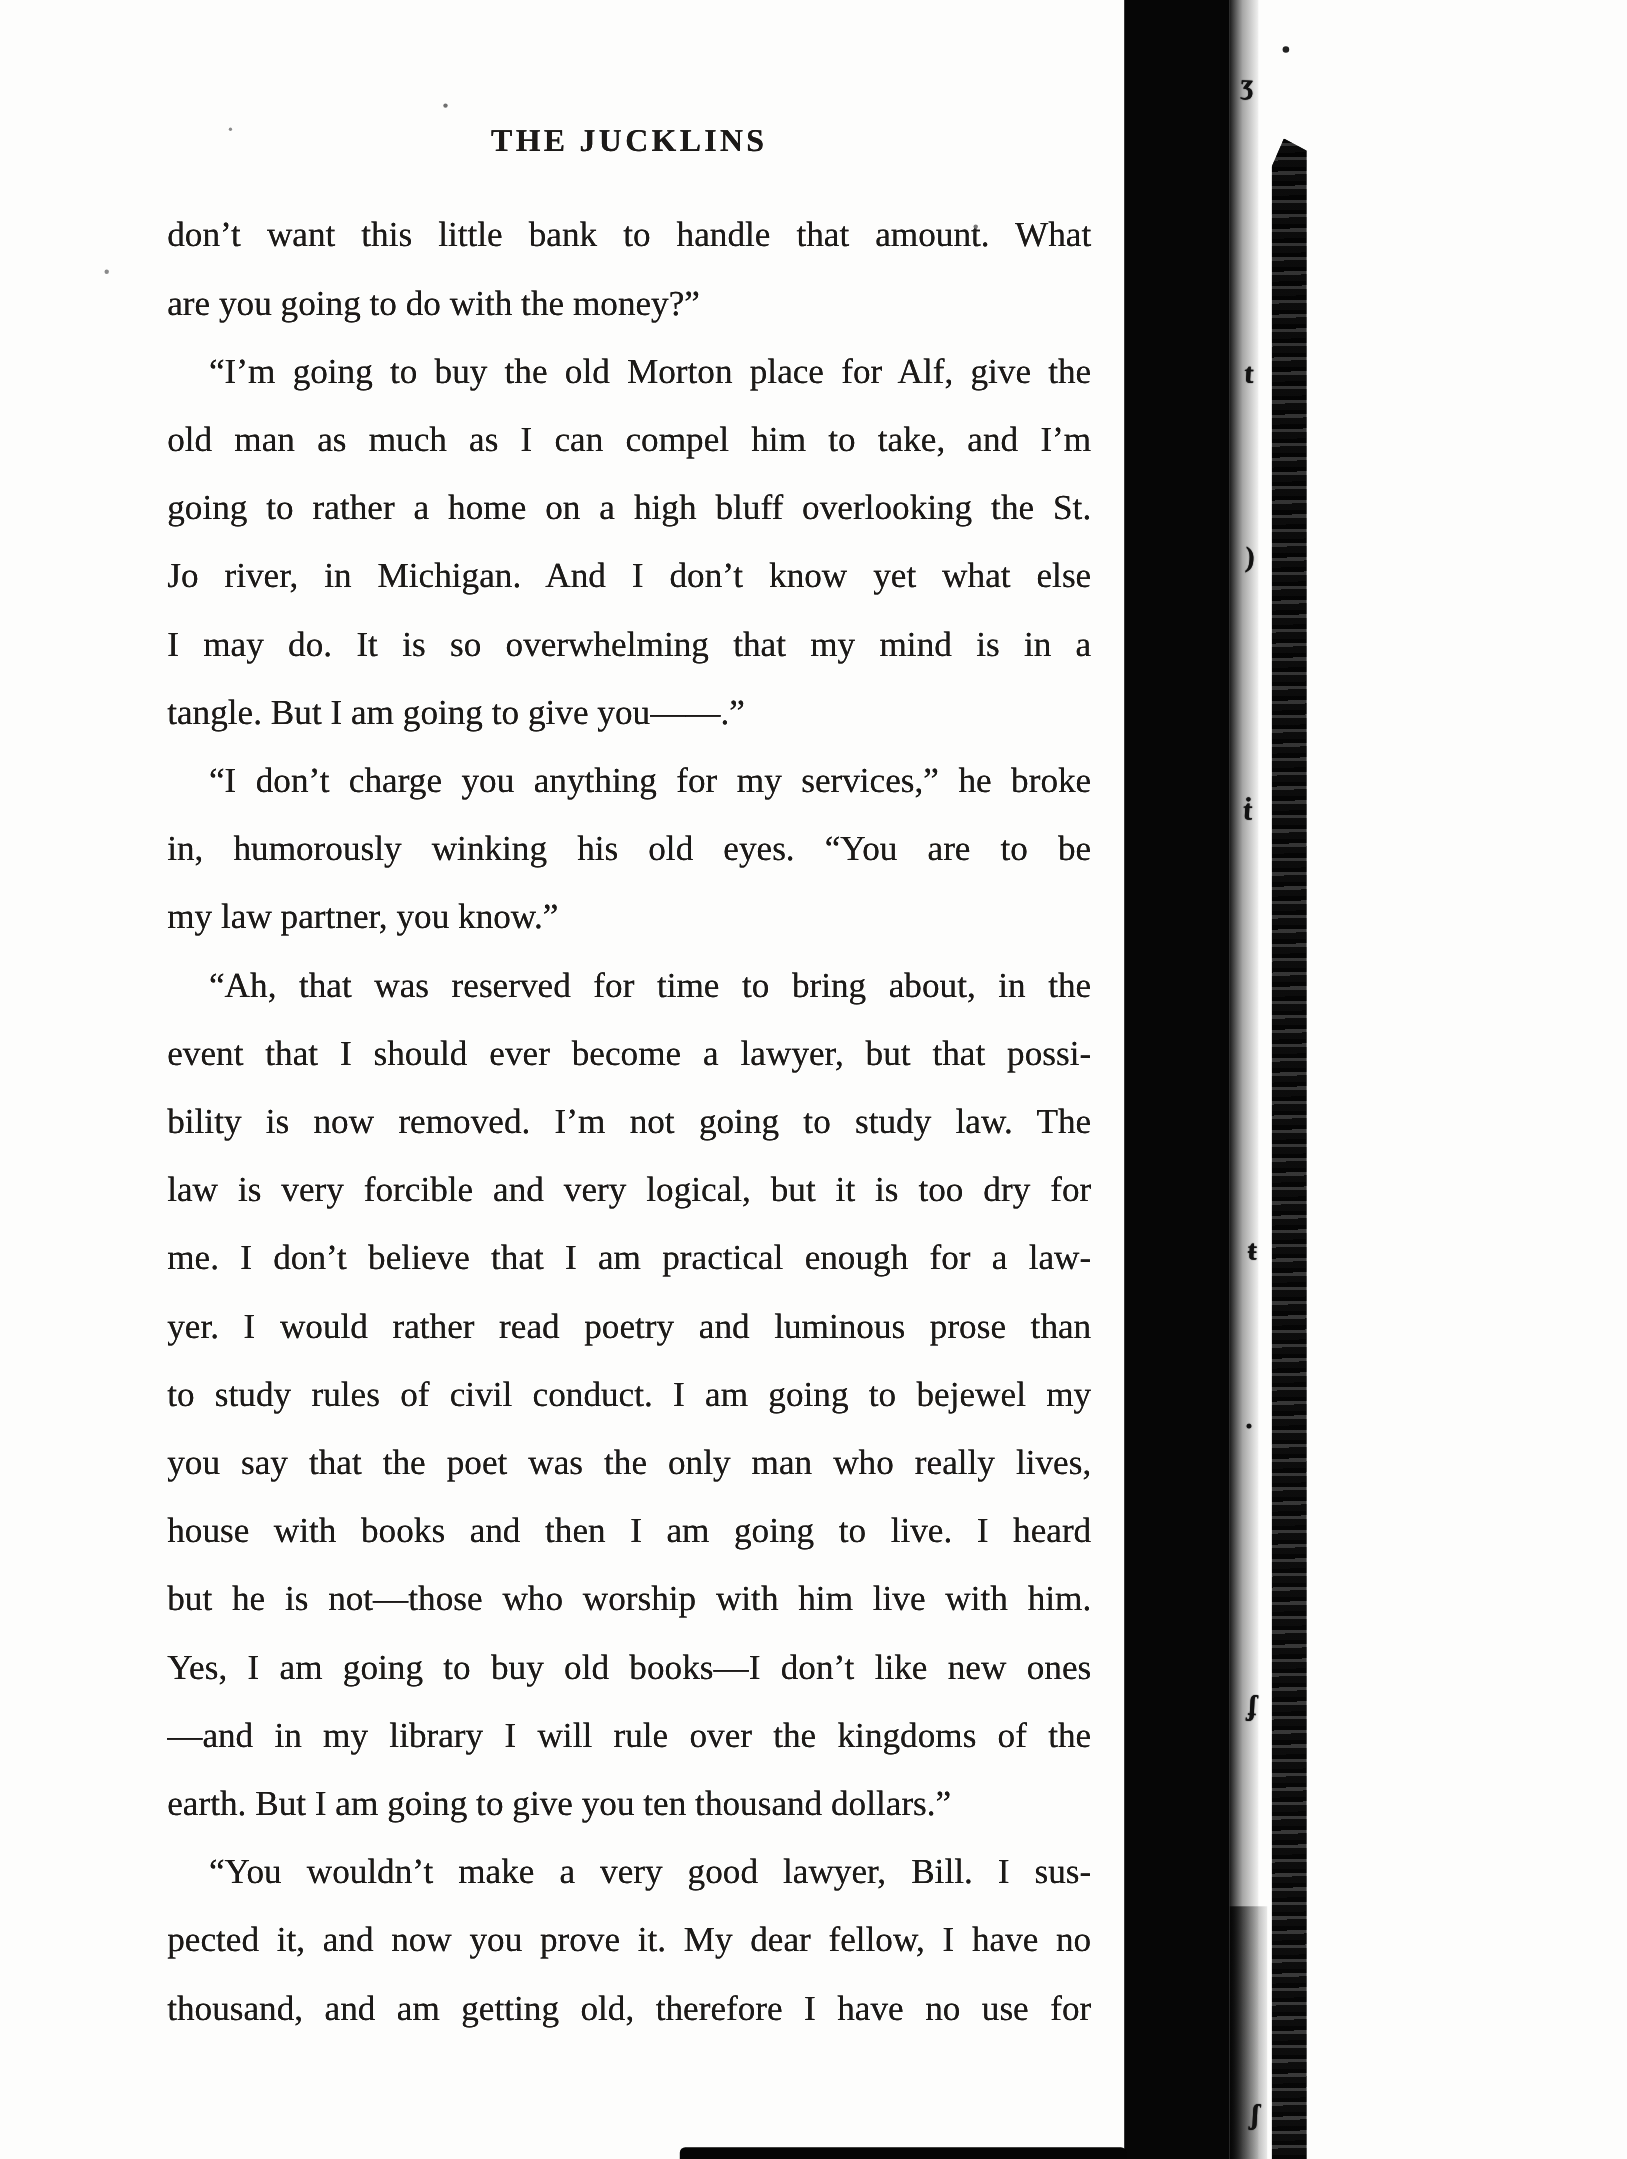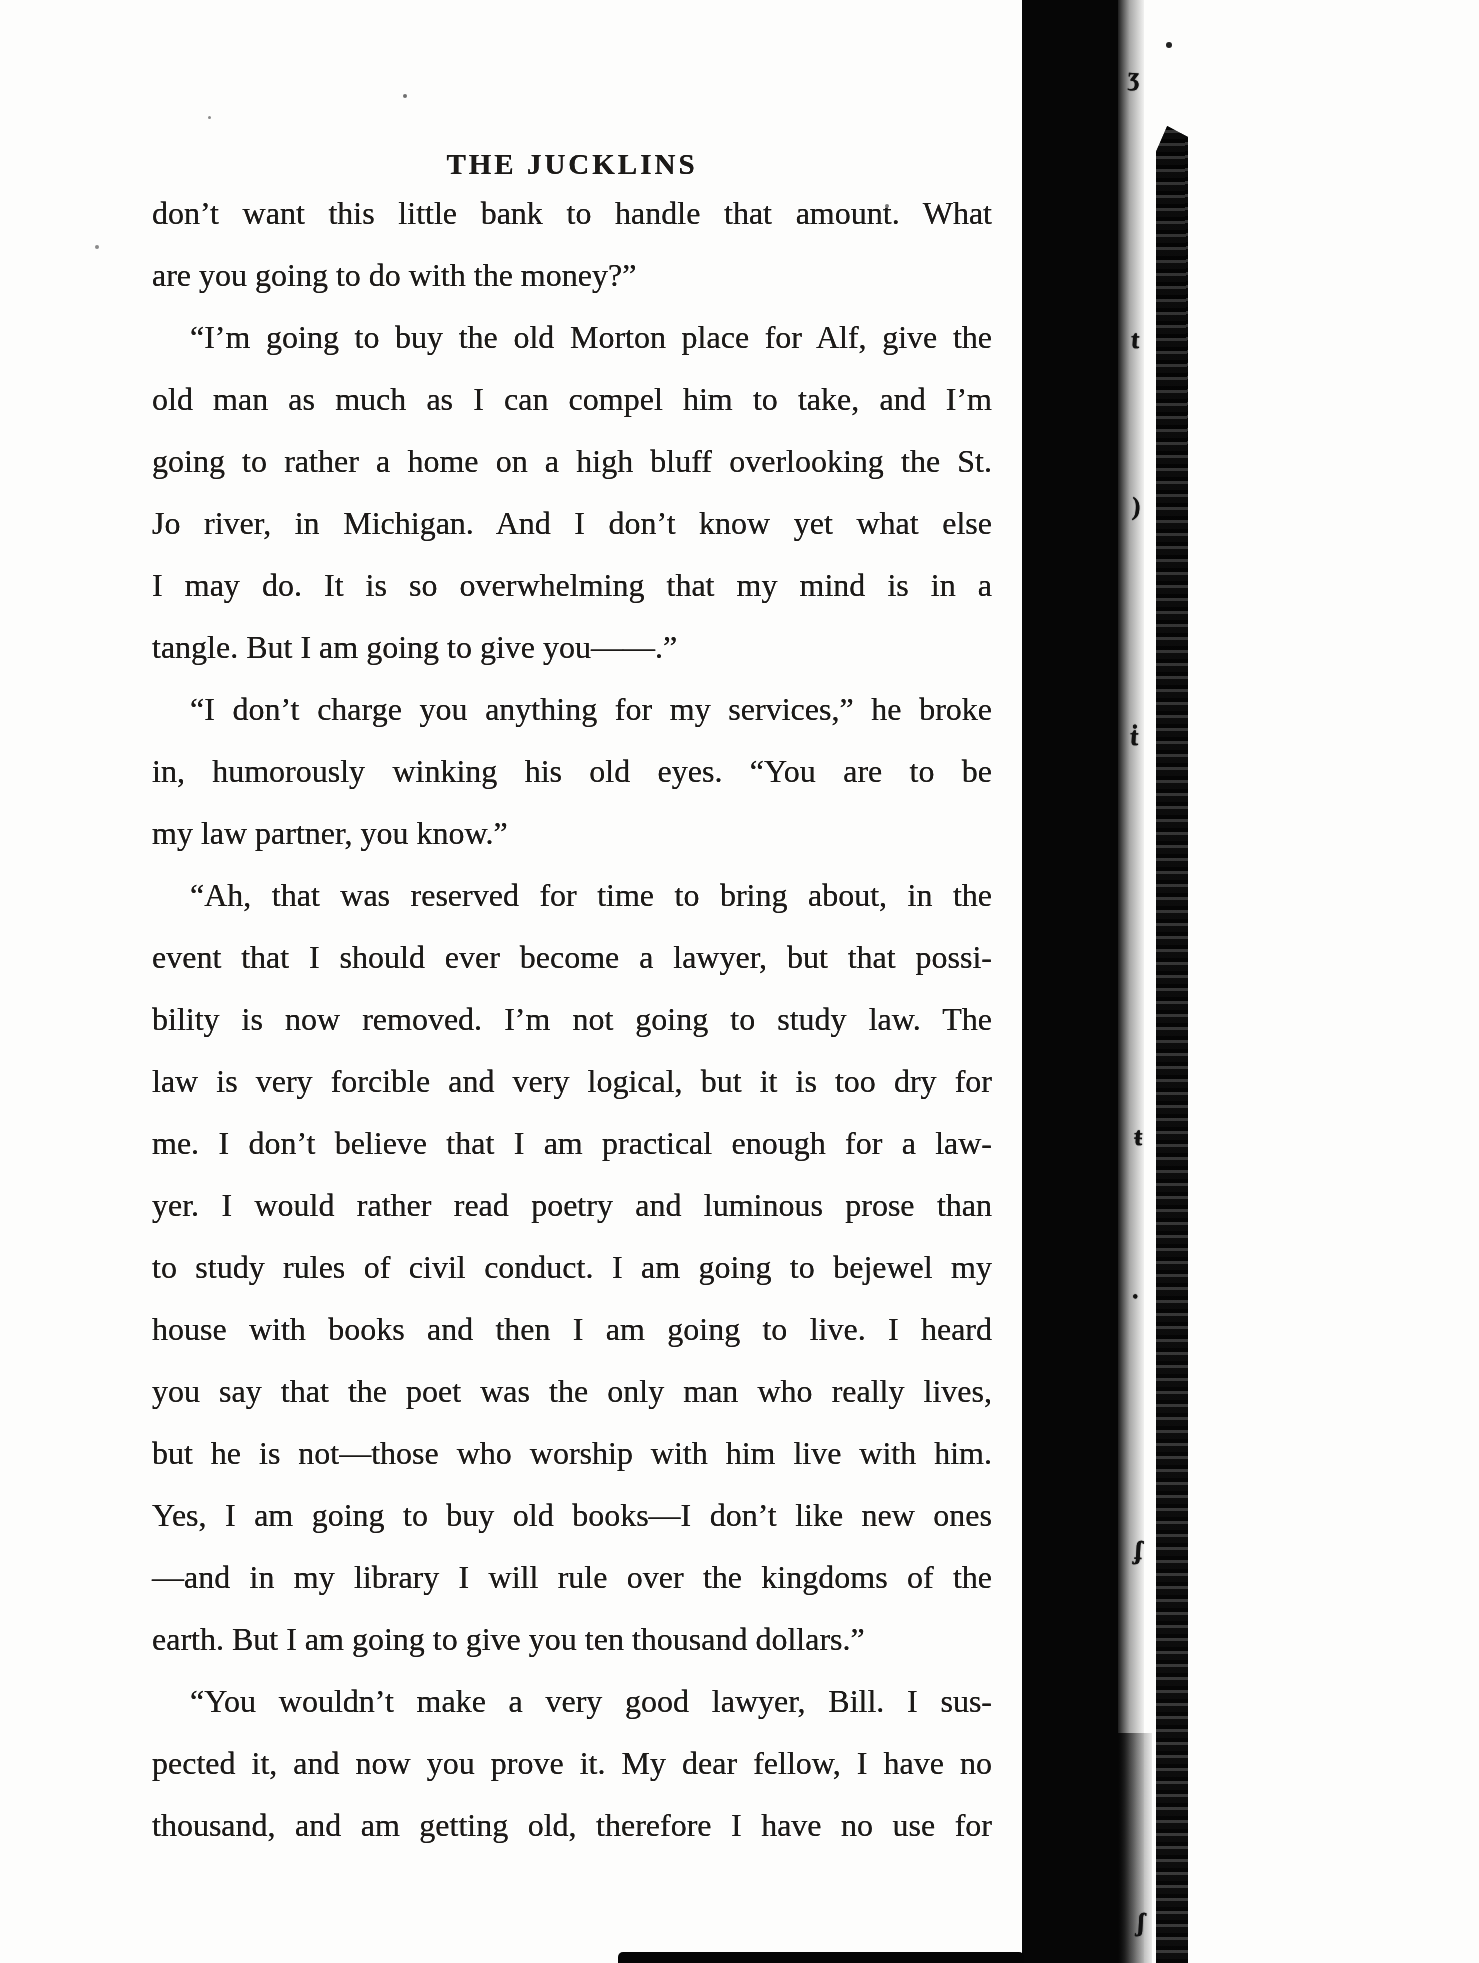--- a/index.html
+++ b/index.html
@@ -23,21 +23,20 @@
     position: absolute;
     left: 152px;
     top: 112px;
     width: 840px;
     text-align: center;
     font-size: 29px;
     font-weight: 700;
     letter-spacing: 3px;
     color: var(--ink);
     text-shadow: 0 0 0.6px currentColor;
-    margin-top: 36px;
   }
 
   
   .text-block {
     position: absolute;
     left: 152px;
     top: 182px;
     width: 840px;
     font-size: 32px;
     line-height: 62px;
@@ -153,22 +152,22 @@
         <span class="line last">my law partner, you know.”</span>
       </p>
     <p class="para indent">
         <span class="line">“Ah, that was reserved for time to bring about, in the</span>
         <span class="line">event that I should ever become a lawyer, but that possi-</span>
         <span class="line">bility is now removed.  I’m not going to study law.  The</span>
         <span class="line">law is very forcible and very logical, but it is too dry for</span>
         <span class="line">me.  I don’t believe that I am practical enough for a law-</span>
         <span class="line">yer.  I would rather read poetry and luminous prose than</span>
         <span class="line">to study rules of civil conduct.  I am going to bejewel my</span>
+        <span class="line">you say that the poet was the only man who really lives,</span>
         <span class="line">house with books and then I am going to live.  I heard</span>
-        <span class="line">you say that the poet was the only man who really lives,</span>
         <span class="line">but he is not—those who worship with him live with him.</span>
         <span class="line">Yes, I am going to buy old books—I don’t like new ones</span>
         <span class="line">—and in my library I will rule over the kingdoms of the</span>
         <span class="line last">earth.  But I am going to give you ten thousand dollars.”</span>
       </p>
     <p class="para indent">
         <span class="line">“You wouldn’t make a very good lawyer, Bill.  I sus-</span>
         <span class="line">pected it, and now you prove it.  My dear fellow, I have no</span>
         <span class="line">thousand, and am getting old, therefore I have no use for</span>
       </p>

